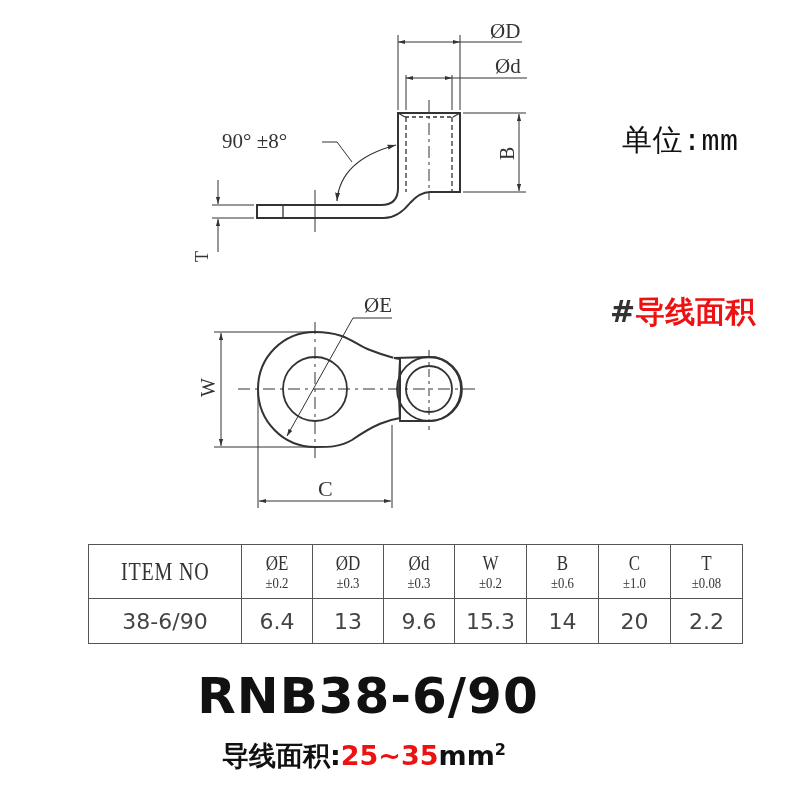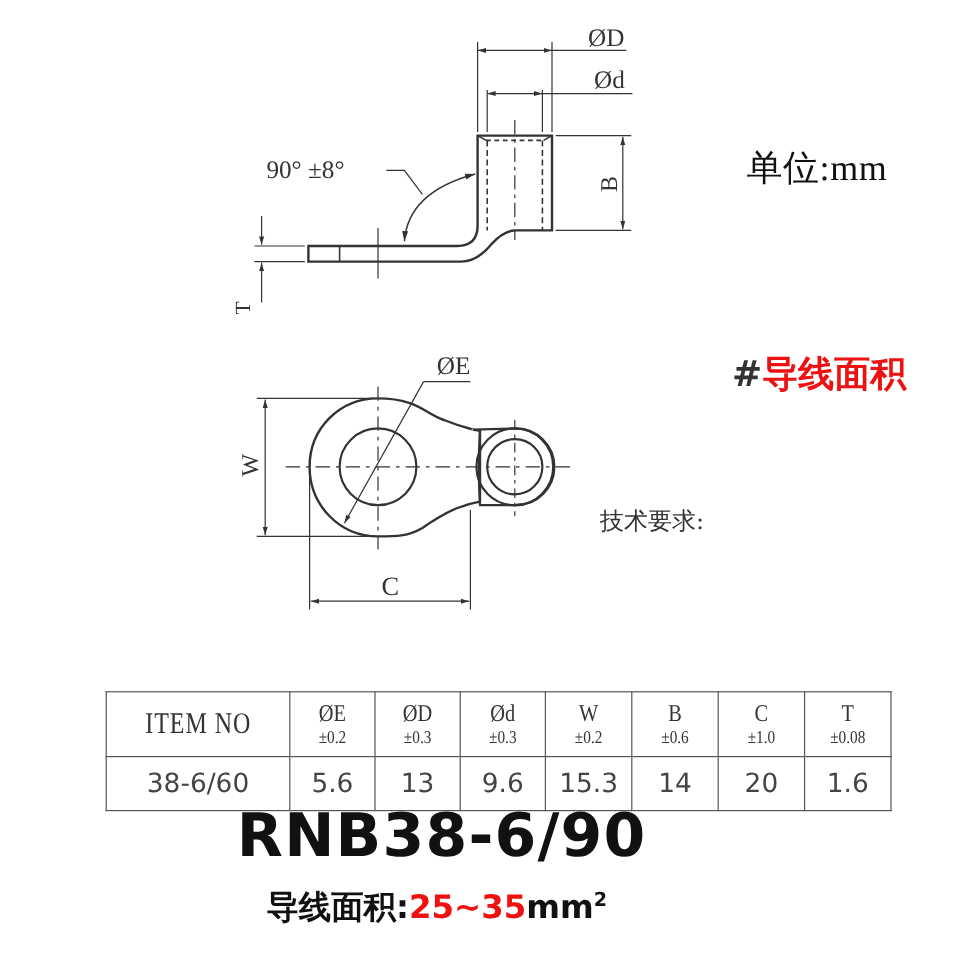--- a/index.html
+++ b/index.html
@@ -1,26 +1,26 @@
 <!DOCTYPE html>
 <html><head>
   <meta charset="utf-8">
   <style>
     html, body { margin: 0; padding: 0; background: #ffffff; }
     body { width: 800px; height: 800px; position: relative; overflow: hidden; font-family: "DejaVu Sans", sans-serif; }
     .abs { position: absolute; }
     svg.drawing { position: absolute; left: 0; top: 0; }
     .serif { font-family: "Liberation Serif", "DejaVu Serif", serif; }
-    .unit-label { left: 622px; top: 120px; font-size: 30px; color: #111; font-family: Liberation Serif, serif; letter-spacing: 0.5px; }
+    .unit-label { left: 622px; top: 120px; font-size: 30px; color: #111; font-family: Liberation Mono, monospace; letter-spacing: 0.5px; }
     .material-label { left: 610px; top: 292px; font-size: 30px; font-weight: bold; font-family: "DejaVu Sans", sans-serif; }
     .material-label .hash { color: #333; }
     .material-label .mat { color: #ee1111; }
     .tech-req { left: 490px; top: 418px; color: #333; font-size: 20px; font-family: "DejaVu Serif", serif; line-height: 33px; }
     .tech-req .title { padding-left: 10px; }
-    table.spec { position: absolute; left: 88px; top: 576px; border-collapse: collapse; color: #333; }
+    table.spec { position: absolute; left: 88px; top: 544px; border-collapse: collapse; color: #333; }
     table.spec td { border: 1.5px solid #555; text-align: center; padding: 0; }
     table.spec tr.head td { height: 53px; }
     table.spec tr.row td { height: 44px; font-family: "DejaVu Sans", sans-serif; font-size: 22px; color: #444; }
     .head .item { font-family: "Liberation Serif", serif; font-size: 25px; transform: scaleX(0.8); display: inline-block; letter-spacing: 1px; }
     .head .sym { font-family: "Liberation Serif", serif; font-size: 20px; display: block; line-height: 22px; transform: scaleX(0.85); }
     .head .tol { font-family: "Liberation Serif", serif; font-size: 15px; display: block; line-height: 18px; transform: scaleX(0.85); }
     .model { left: 0; width: 736px; top: 667px; text-align: center; font-size: 50px; font-weight: bold; color: #111; font-family: "DejaVu Sans", sans-serif; letter-spacing: 1px; }
     .wire { left: 0; width: 728px; top: 738px; text-align: center; font-size: 27px; font-weight: bold; color: #111; font-family: "DejaVu Sans", sans-serif; }
     .wire .range { color: #ee1111; }
     .wire sup { font-size: 16px; }
@@ -112,21 +112,20 @@
   </g>
 </svg>
 
 <div class="abs unit-label">单位:mm</div>
 
 <div class="abs material-label">
   <span class="hash">#</span><span class="mat">导线面积</span>
 </div>
 
 <div class="abs tech-req">
-  <div class="title">技术要求:</div>
 </div>
 
 <table class="spec">
   <tbody>
       <tr class="head">
     <td style="width:152px"><span class="item">ITEM NO</span></td>
     <td style="width:70px">
           <span class="sym">ØE</span>
           <span class="tol">±0.2</span>
         </td>
@@ -149,28 +148,28 @@
     <td style="width:71px">
           <span class="sym">C</span>
           <span class="tol">±1.0</span>
         </td>
     <td style="width:71px">
           <span class="sym">T</span>
           <span class="tol">±0.08</span>
         </td>
   </tr>
   <tr class="row">
-    <td>38-6/60</td>
-    <td>5.6</td>
+    <td>38-6/90</td>
+    <td>6.4</td>
     <td>13</td>
     <td>9.6</td>
     <td>15.3</td>
     <td>14</td>
     <td>20</td>
-    <td>1.6</td>
+    <td>2.2</td>
   </tr>
 </tbody>
   </table>
 
 <div class="abs model">RNB38-6/90</div>
 
 <div class="abs wire">
   <span>导线面积:</span><span class="range">25~35</span><span>mm</span><sup>2</sup>
 </div>
 

